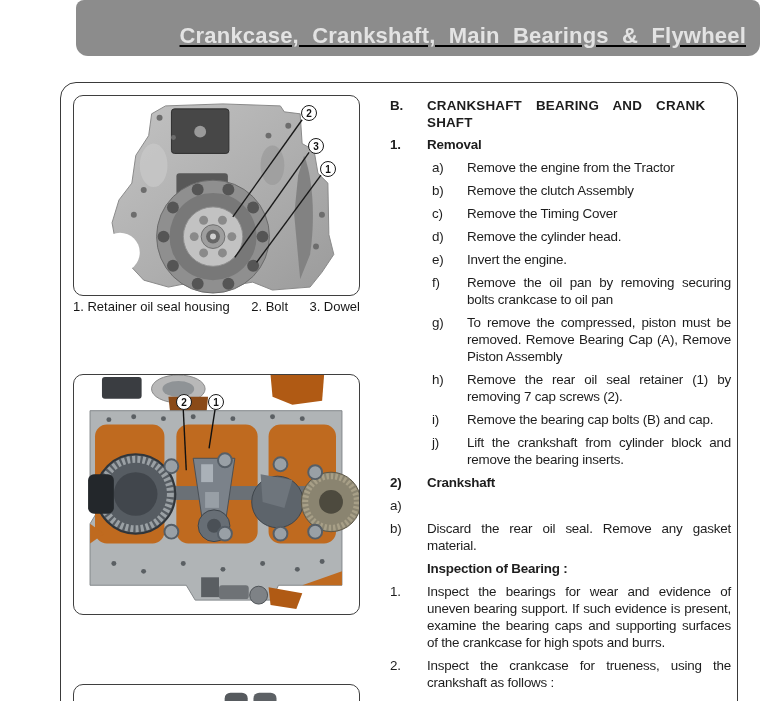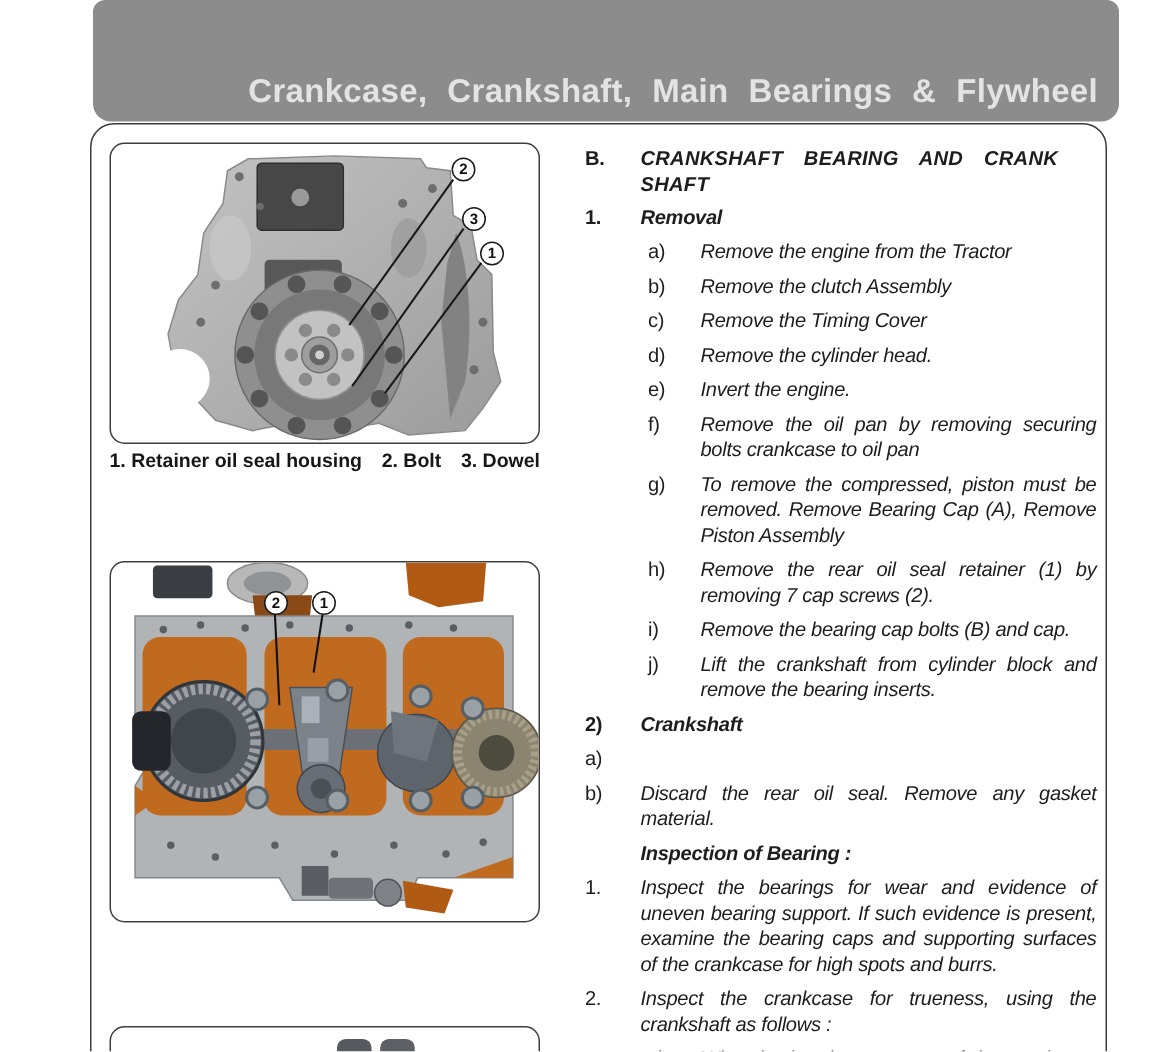--- a/index.html
+++ b/index.html
@@ -1,49 +1,49 @@
 <!DOCTYPE html>
 <html><head>
 <meta charset="utf-8">
 <style>
   * { margin:0; padding:0; box-sizing:border-box; }
   html,body { background:#ffffff; }
   body { font-family:"Liberation Sans","DejaVu Sans",sans-serif; }
   .page { position:relative; width:777px; height:701px; background:#fff; overflow:hidden; }
 
-  .banner { position:absolute; left:62px; top:0; width:684px; height:81px;
+  .banner { position:absolute; left:76px; top:0; width:684px; height:56px;
     background:#8c8c8c; border-radius:8px 8px 12px 12px;
     display:flex; align-items:flex-end; justify-content:flex-end;
-    padding:0 14px 7px 0; }
+    padding:0 14px 7px 0;text-decoration:underline; }
   .banner .title { color:#e3e3e3; font-weight:bold; font-size:22px;
     letter-spacing:0.2px; word-spacing:7px; }
 
   .outer-box { position:absolute; left:60px; top:82px; width:678px; height:660px;
     border:1.6px solid #3a3a3a; border-radius:16px; background:#fff; }
 
   .figure { position:absolute; background:#fff; border:1.4px solid #3f3f3f;
     border-radius:10px; overflow:hidden; }
   .fig1 { left:73px; top:95px;  width:287px; height:201px; }
   .fig2 { left:73px; top:374px; width:287px; height:241px; }
   .fig3 { left:73px; top:684px; width:287px; height:50px; }
   .figure svg { display:block; width:100%; height:100%; }
 
   .callout { position:absolute; width:16px; height:16px; border:1.4px solid #1a1a1a;
     border-radius:50%; background:#fff; color:#111; font-size:10px; font-weight:bold;
     display:flex; align-items:center; justify-content:center; }
 
   .caption { position:absolute; left:73px; top:299px; width:287px;
     display:flex; justify-content:space-between;
-    font-size:13px; font-weight:bold; color:#161616; }
+    font-size:13px; font-weight:normal; color:#161616; }
 
   .right-col { position:absolute; left:390px; top:97px; width:341px; color:#1d1d1d; }
   .block { display:flex; margin-bottom:6px; font-size:13.4px; line-height:17px;
     letter-spacing:-0.2px; }
   .block .lab { flex:0 0 37px; }
-  .block .txt { flex:1 1 auto; text-align:justify;font-style:italic; }
+  .block .txt { flex:1 1 auto; text-align:justify; }
   .heading1, .heading2, .subheading { font-weight:bold; }
   .heading1 { margin-bottom:5px; }
   .heading1 .txt { text-align:left; word-spacing:10px; letter-spacing:0.2px; }
   .lvl2 { padding-left:42px; }
   .lvl2 .lab { flex:0 0 35px; }
   .subheading { padding-left:37px; }
 </style>
 </head>
 <body>
 

